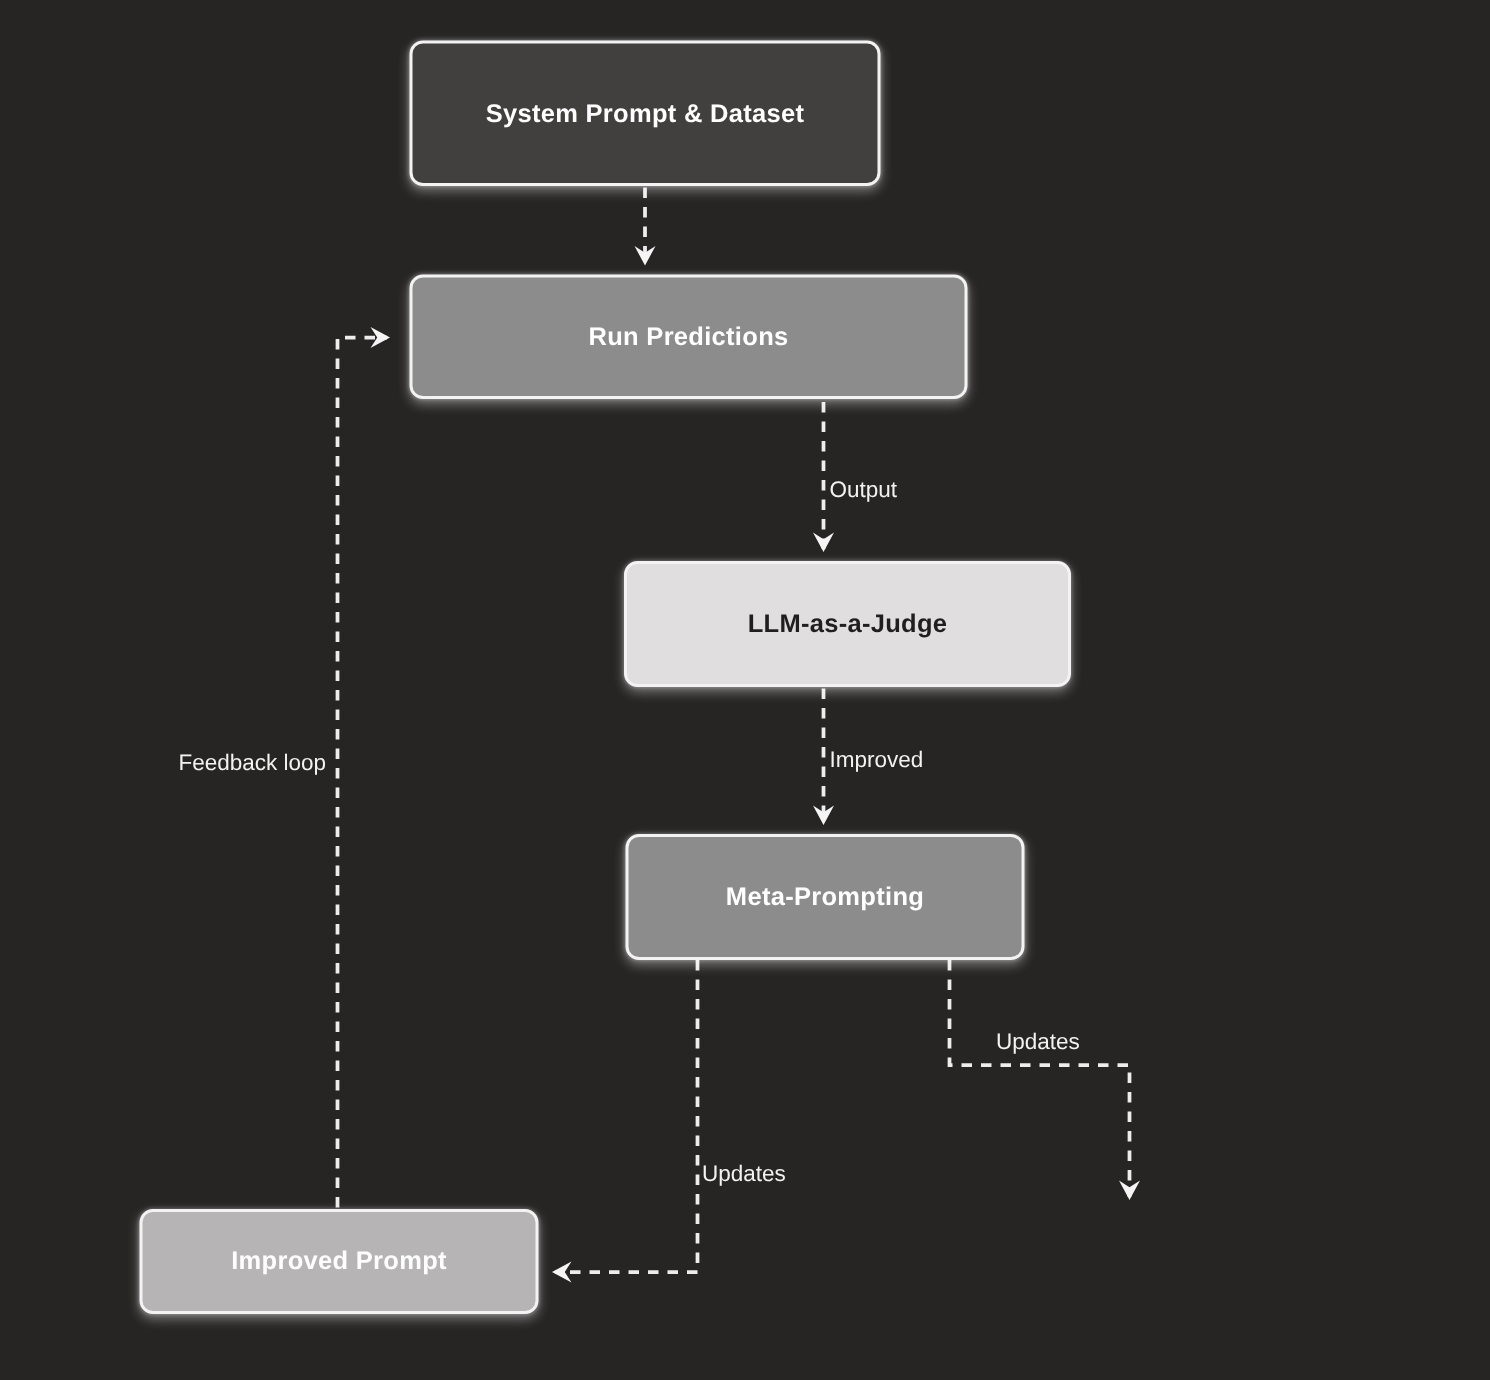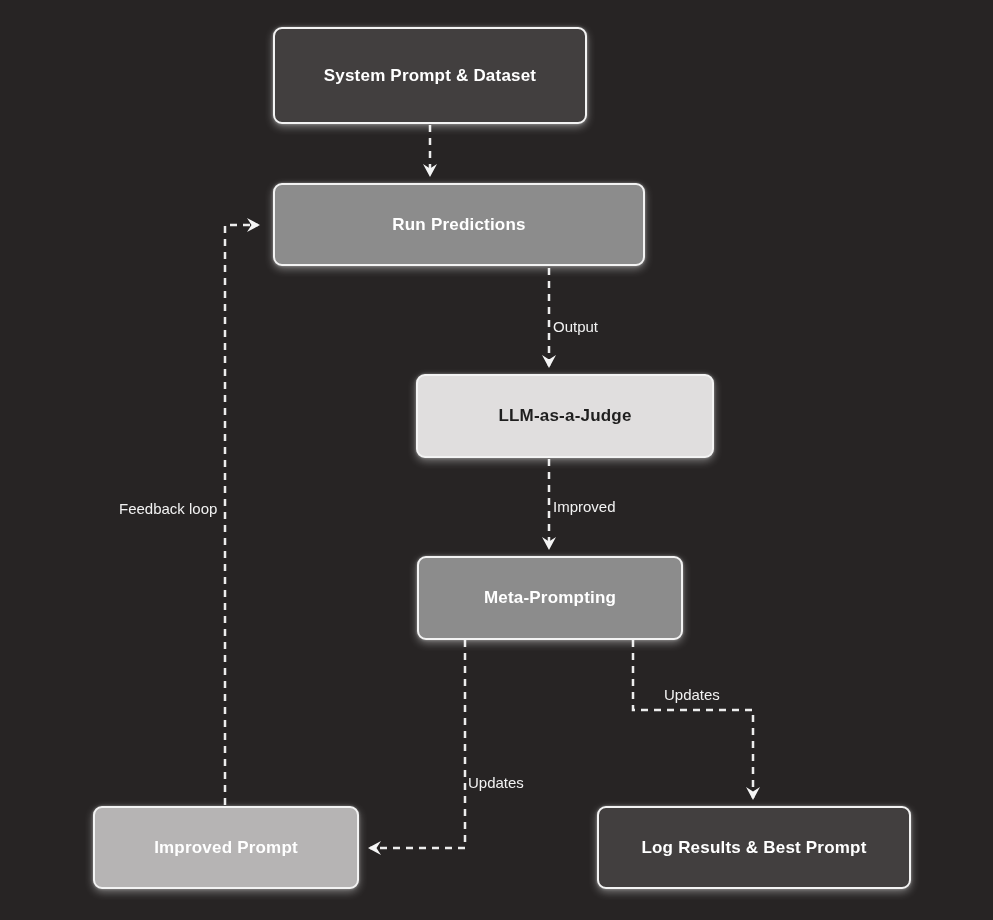--- a/index.html
+++ b/index.html
@@ -90,27 +90,24 @@
   </div>
 
   <div class="node node-light" style="left:416px; top:374px; width:298px; height:84px;">
     <span>LLM-as-a-Judge</span>
   </div>
 
   <div class="node node-mid" style="left:417px; top:556px; width:266px; height:84px;">
     <span>Meta-Prompting</span>
   </div>
 
-  <div class="node node-soft" style="left:93px; top:806px; width:266px; height:83px;">
+  <div class="node node-soft" style="left:93px; top:806px; width:266px; height:70px;">
     <span>Improved Prompt</span>
   </div>
 
-  <div class="node node-dark" style="left:597px; top:806px; width:314px; height:83px;">
-    <span>Log Results &amp; Best Prompt</span>
-  </div>
 
   <div class="edge-label" style="left:552px; top:318px;">Output</div>
 
   <div class="edge-label" style="left:552px; top:498px;">Improved</div>
 
   <div class="edge-label" style="left:106px; top:500px;margin-left:12px;">Feedback loop</div>
 
   <div class="edge-label" style="left:663px; top:686px;">Updates</div>
 
   <div class="edge-label" style="left:467px; top:774px;">Updates</div>

